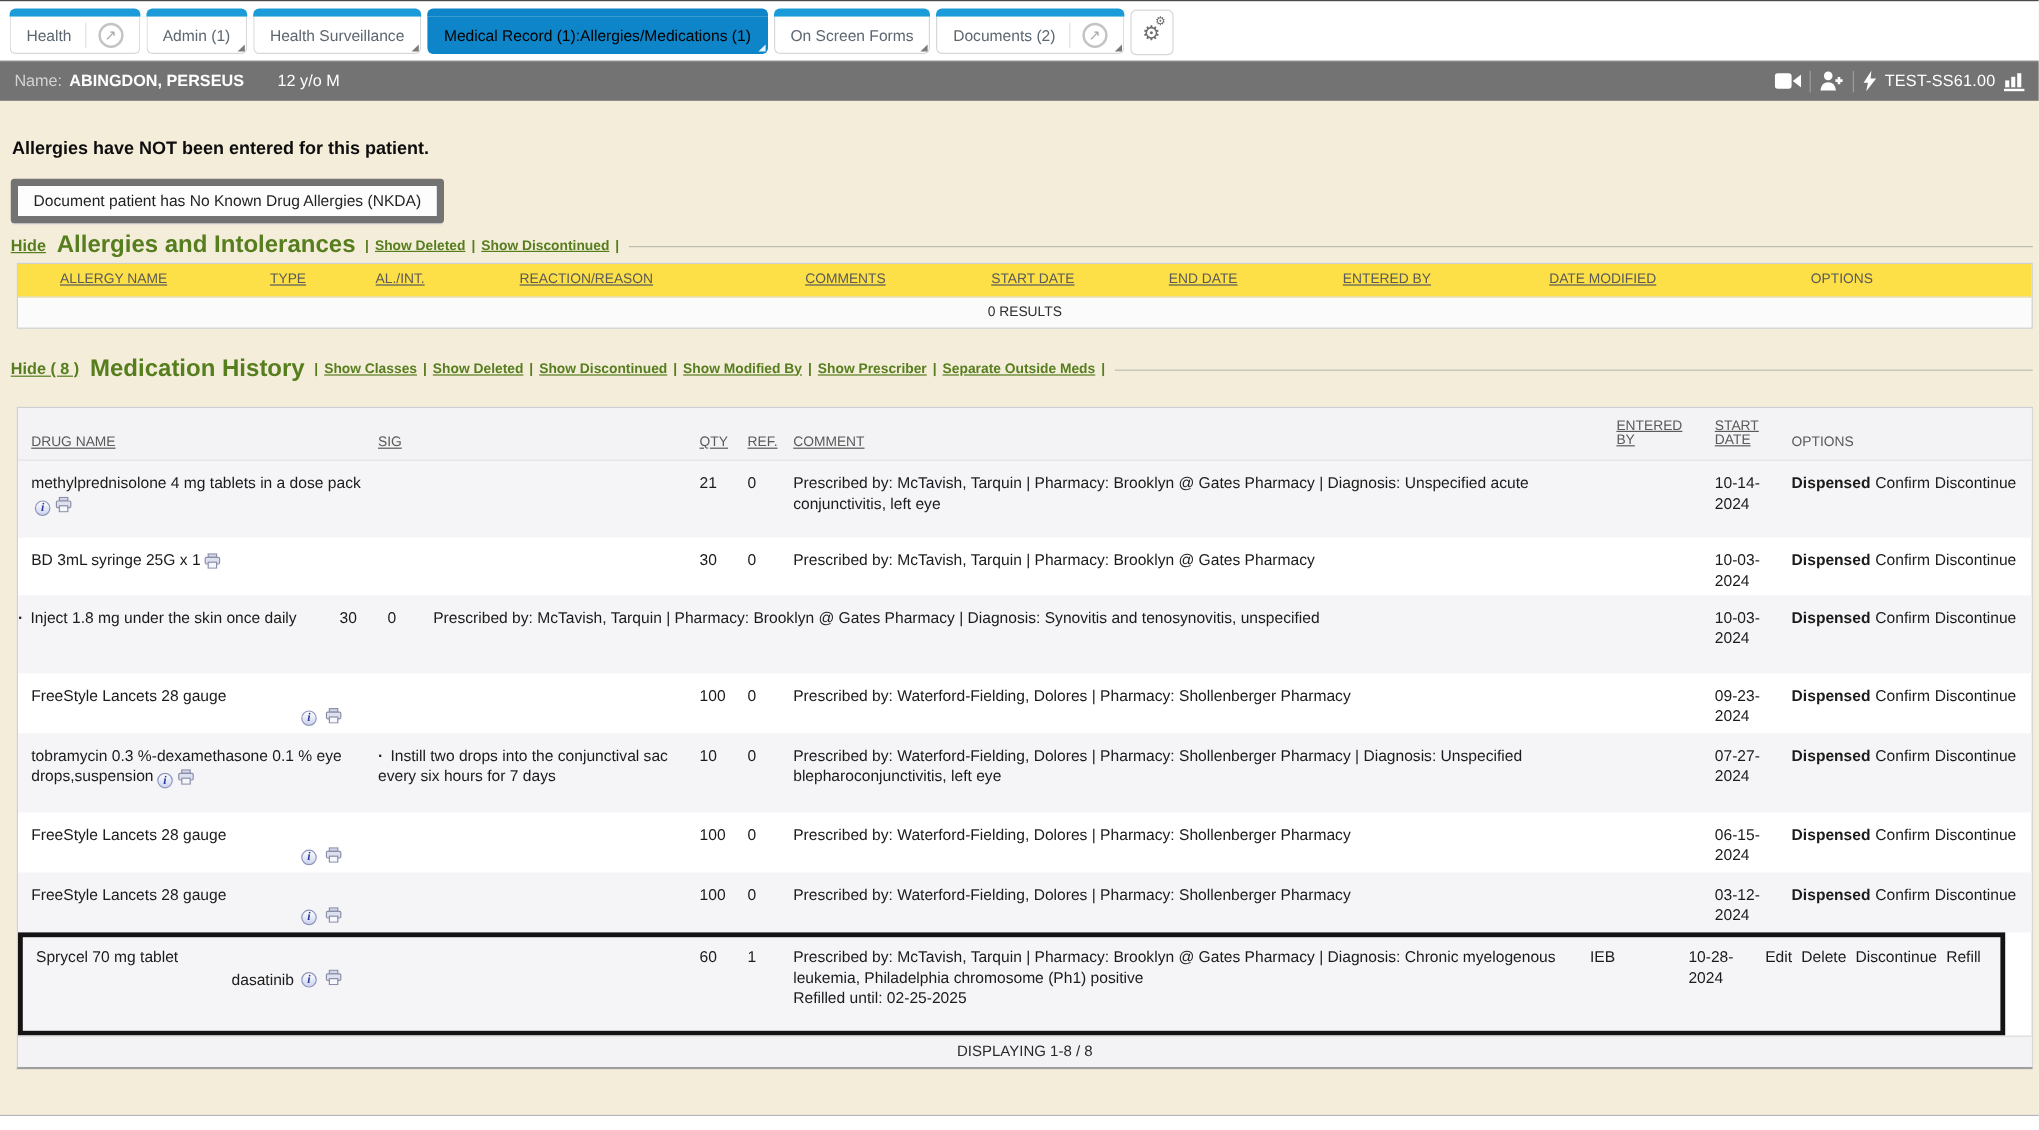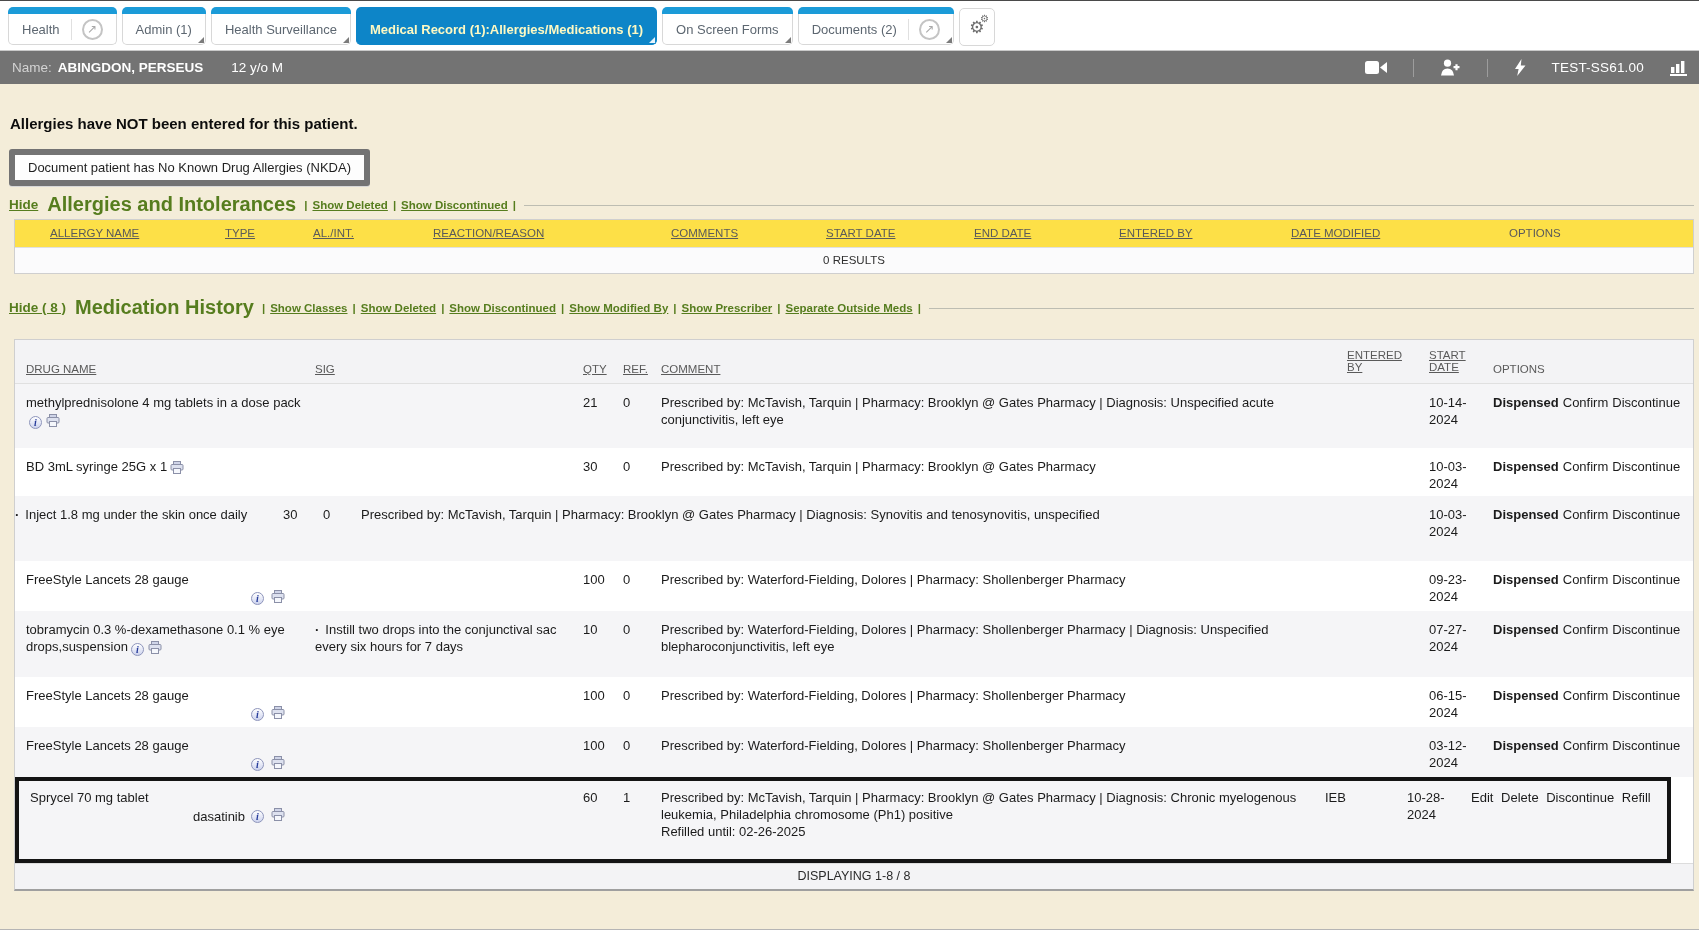--- a/index.html
+++ b/index.html
@@ -17,21 +17,21 @@
     display:flex; align-items:stretch; gap:5px;
   }
   .tab { position:relative; display:flex; flex-direction:column; cursor:pointer; }
   .tab-strip { height:7px; background:#1b9bd8; border-radius:5px 5px 0 0; }
   .tab-body {
     flex:1; background:#fff; border:1px solid #d8d8d8; border-top:none;
     border-radius:0 0 5px 5px; display:flex; align-items:center;
     padding:0 13px; font-size:13px; color:#5d6771; white-space:nowrap;
   }
   .tab.active .tab-strip { background:#0d85c8; }
-  .tab.active .tab-body { background:#0d85c8; border-color:#0d85c8; color:#fef9c3; font-weight:bold; }
+  .tab.active .tab-body { background:#0d85c8; border-color:#0d85c8; color:#000000; font-weight:normal; }
   .tab-caret { position:absolute; right:2px; bottom:2px; width:0; height:0;
     border-left:6px solid transparent; border-bottom:6px solid #7b7b7b; }
   .tab.active .tab-caret { border-bottom-color:#e8f4fb; }
   .tab-ext { margin-left:11px; padding-left:10px; border-left:1px solid #e0e0e0; display:flex; align-items:center; }
   .circ-arrow {
     width:21px; height:21px; border:2px solid #c4c4c4; border-radius:50%;
     color:#a9a9a9; font-size:12px; line-height:17px; text-align:center; display:inline-block;
   }
   .gear-btn {
     align-self:flex-start; margin-top:1px; width:36px; height:38px;
@@ -41,21 +41,21 @@
   .gear-main { font-size:17px; color:#6e6e6e; line-height:1; }
   .gear-small { position:absolute; top:5px; right:5px; font-size:10px; color:#6e6e6e; line-height:1; }
   
   .patientbar {
     height:33px; background:#737373; color:#fff;
     display:flex; align-items:center; padding:0 12px; font-size:13.5px;
   }
   .pb-name-label { color:#d3d3d3; margin-right:6px; }
   .pb-name { font-weight:bold; }
   .pb-agesex { margin-left:28px; }
-  .pb-right { margin-left:auto; display:flex; align-items:center; gap:26px; }
+  .pb-right { margin-left:auto; display:flex; align-items:center; gap:7px; }
   .pb-sep { width:1px; height:18px; background:#9d9d9d; }
   .pb-icon { display:flex; align-items:center; cursor:pointer; }
   .pb-icon svg { fill:#fff; }
   .pb-code { font-size:13.5px; letter-spacing:.2px; }
   .chart-icon { border-bottom:2px solid #fff; padding-bottom:1px; }
   
   .alert { margin:31px 0 0 10px; font-size:15px; font-weight:bold; color:#0d0d0d; }
   .nkda-btn {
     margin:17px 0 0 9px; display:inline-block; background:#fdfdfd;
     border:6px solid #737373; border-radius:3px; box-shadow:0 1px 0 #d8d8d8;
@@ -409,21 +409,21 @@
               <rect x="1" y="3.5" width="12" height="5.5" rx="1" fill="#dde1ef" stroke="#8b90a8"></rect>
               <rect x="3.5" y="7.5" width="7" height="5" fill="#f5f7fc" stroke="#8b90a8"></rect>
             </svg></span>
         </div>
     </div>
     <div class="mc mc-sig"></div>
     <div class="mc mc-qty">60</div>
     <div class="mc mc-ref">1</div>
     <div class="mc mc-comment">
       <div>Prescribed by: McTavish, Tarquin | Pharmacy: Brooklyn @ Gates Pharmacy | Diagnosis: Chronic myelogenous leukemia, Philadelphia chromosome (Ph1) positive</div>
-      <div>Refilled until: 02-26-2025</div>
+      <div>Refilled until: 02-25-2025</div>
     </div>
     <div class="mc mc-entered">IEB</div>
     <div class="mc mc-start">10-28-2024</div>
     <div class="mc mc-options" style="width:196px;">
       <span class="opt-link">Edit</span>
       <span class="opt-link">Delete</span>
       <span class="opt-link">Discontinue</span>
       <span class="opt-link">Refill</span>
     </div>
   </div>

